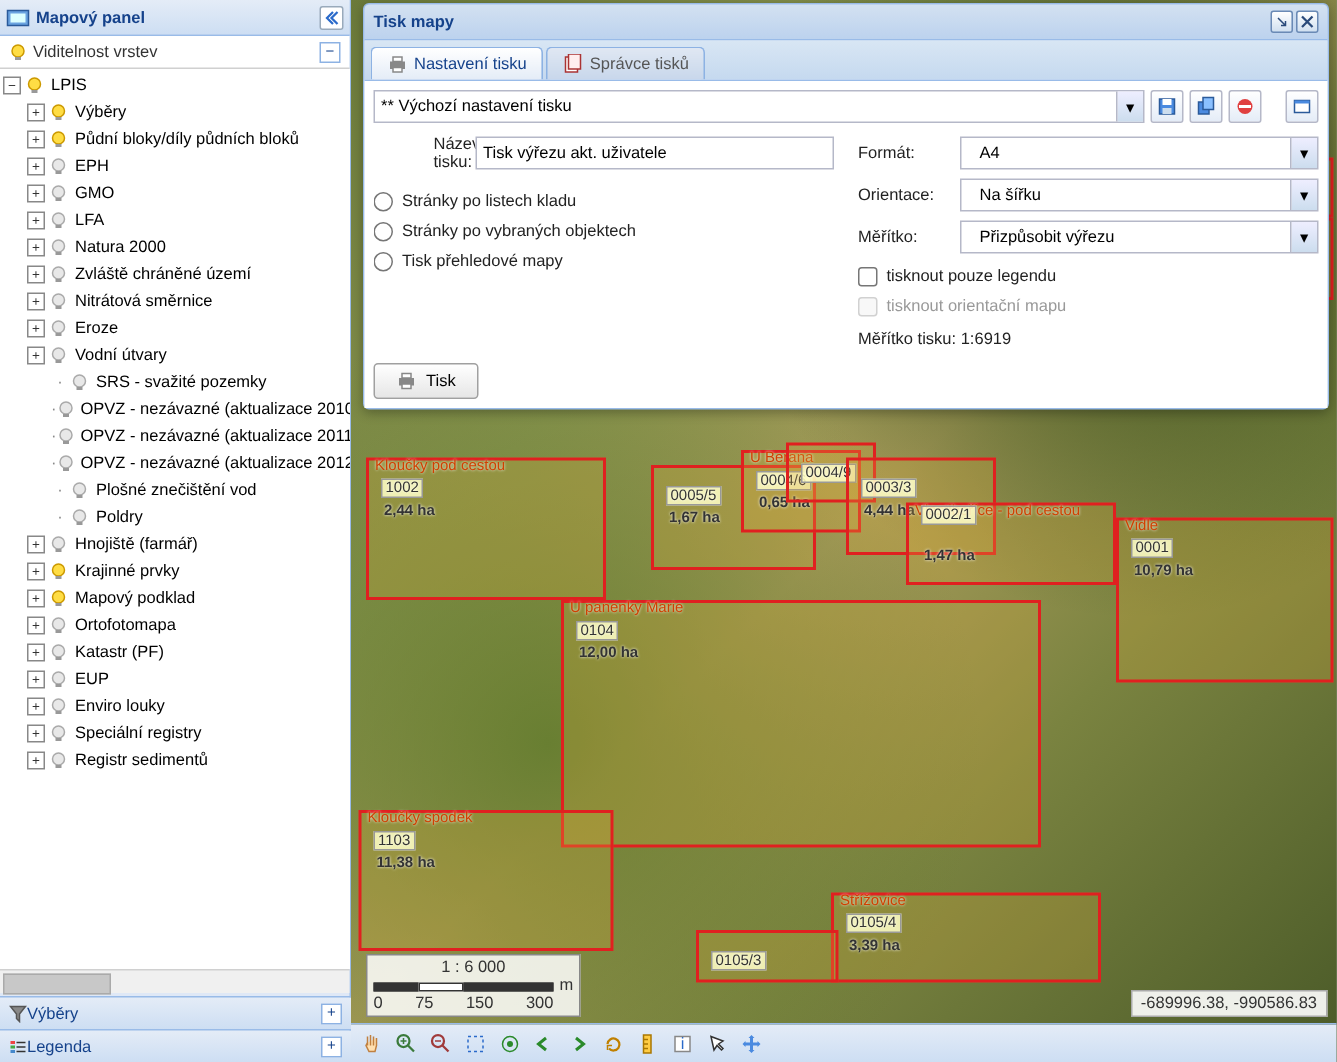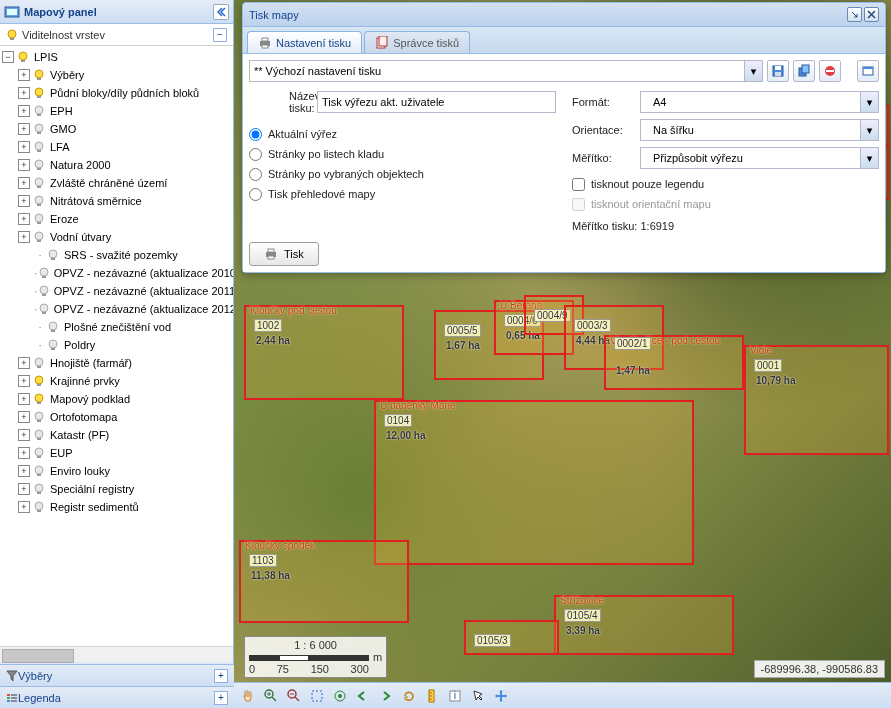--- a/index.html
+++ b/index.html
@@ -49,21 +49,21 @@
 .scale-graphic { display:flex; margin-top:2px; }
 .scale-seg { height:6px; border:1px solid #333; }
 .coords { position:absolute; right:6px; bottom:30px; background: rgba(255,255,255,0.9); padding: 2px 6px; border:1px solid #aaa; font-size:11px; color:#333; }
 
 
 .map-toolbar { position:absolute; left:0; right:0; bottom:0; height:26px; background: linear-gradient(#e4ecf7,#cddef3); border-top:1px solid #99bbe8; display:flex; align-items:center; padding: 0 4px; gap:3px; }
 .tool-btn { width:20px; height:20px; display:flex; align-items:center; justify-content:center; border:1px solid transparent; border-radius:2px; cursor:pointer; }
 
 
 .dialog { position:absolute; left:242px; top:2px; width:644px; background: #cdddf3; border: 1px solid #99bbe8; border-radius: 4px; box-shadow: 0 2px 8px rgba(0,0,0,0.3); }
-.dialog-header { height:24px; background: linear-gradient(#d3e1f1,#bcd2ee); border-bottom:1px solid #99bbe8; display:flex; align-items:center; padding:0 6px; color:#15428b; font-weight:normal; border-radius:4px 4px 0 0; }
+.dialog-header { height:24px; background: linear-gradient(#d3e1f1,#bcd2ee); border-bottom:1px solid #99bbe8; display:flex; align-items:center; padding:0 6px; color:#15428b; font-weight:bold; border-radius:4px 4px 0 0; }
 .dialog-header .win-btns { margin-left:auto; display:flex; gap:2px; }
 .win-btn { width:15px; height:15px; border:1px solid #6a8ab5; background: linear-gradient(#fff,#d0e0f0); border-radius:2px; display:flex; align-items:center; justify-content:center; font-size:9px; color:#2a4a7a; cursor:pointer; }
 
 .tab-strip { height:26px; background: linear-gradient(#d8e6f4,#c5d9ef); display:flex; align-items:flex-end; padding: 0 4px; gap:2px; }
 .tab { height:22px; padding: 0 10px; border:1px solid #8db2e3; border-bottom:none; border-radius: 4px 4px 0 0; background: linear-gradient(#fff,#e4ecf7); color:#15428b; display:flex; align-items:center; gap:4px; cursor:pointer; }
 .tab.inactive { background: linear-gradient(#e0e8f3,#c8d7eb); color:#555; }
 
 .dialog-body { background:#fff; border-top:1px solid #99bbe8; padding:6px; }
 .settings-bar { display:flex; gap:4px; align-items:center; margin-bottom:8px; }
 .combo { flex:1; height:22px; border:1px solid #b5b8c8; background:#fff; display:flex; align-items:center; padding:0 4px; position:relative; }
@@ -441,21 +441,21 @@
       <div class="parcel" style="left: 510px; top: 345px; width: 145px; height: 110px;">
         <div class="parcel-label" style="left:4px; top:-2px;">Vidle</div>
         <div class="parcel-label" style="left:8px; top:12px;"><span class="parcel-id">0001</span></div>
         <div class="parcel-label parcel-area" style="left:10px; top:28px;">10,79 ha</div>
       </div>
       <div class="parcel" style="left: 140px; top: 400px; width: 320px; height: 165px;">
         <div class="parcel-label" style="left:4px; top:-2px;">U panenky Marie</div>
         <div class="parcel-label" style="left:8px; top:12px;text-decoration:underline;"><span class="parcel-id">0104</span></div>
         <div class="parcel-label parcel-area" style="left:10px; top:28px;">12,00 ha</div>
       </div>
-      <div class="parcel" style="left: 5px; top: 540px; width: 170px; height: 83px;">
+      <div class="parcel" style="left: 5px; top: 540px; width: 170px; height: 94px;">
         <div class="parcel-label" style="left:4px; top:-2px;">Kloučky spodek</div>
         <div class="parcel-label" style="left:8px; top:12px;"><span class="parcel-id">1103</span></div>
         <div class="parcel-label parcel-area" style="left:10px; top:28px;">11,38 ha</div>
       </div>
       <div class="parcel" style="left: 320px; top: 595px; width: 180px; height: 60px;">
         <div class="parcel-label" style="left:4px; top:-2px;">Střížovice</div>
         <div class="parcel-label" style="left:8px; top:12px;"><span class="parcel-id">0105/4</span></div>
         <div class="parcel-label parcel-area" style="left:10px; top:28px;">3,39 ha</div>
       </div>
       <div class="parcel" style="left: 230px; top: 620px; width: 95px; height: 35px;">
@@ -632,24 +632,20 @@
         </span>
     </div>
 
     <div class="form-grid">
       <div class="form-col">
         <div class="form-row">
           <label style="white-space:pre-line;padding-left:40px;">Název tisku:</label>
           <div class="field"><input class="text-input" value="Tisk výřezu akt. uživatele" style=""></div>
         </div>
         <div style="height:6px"></div>
-        <div class="radio-row">
-            <input type="radio" checked="" style="">
-            <span>Aktuální výřez</span>
-          </div>
         <div class="radio-row">
             <input type="radio" style="">
             <span>Stránky po listech kladu</span>
           </div>
         <div class="radio-row">
             <input type="radio" style="">
             <span>Stránky po vybraných objektech</span>
           </div>
         <div class="radio-row">
             <input type="radio" style="">

